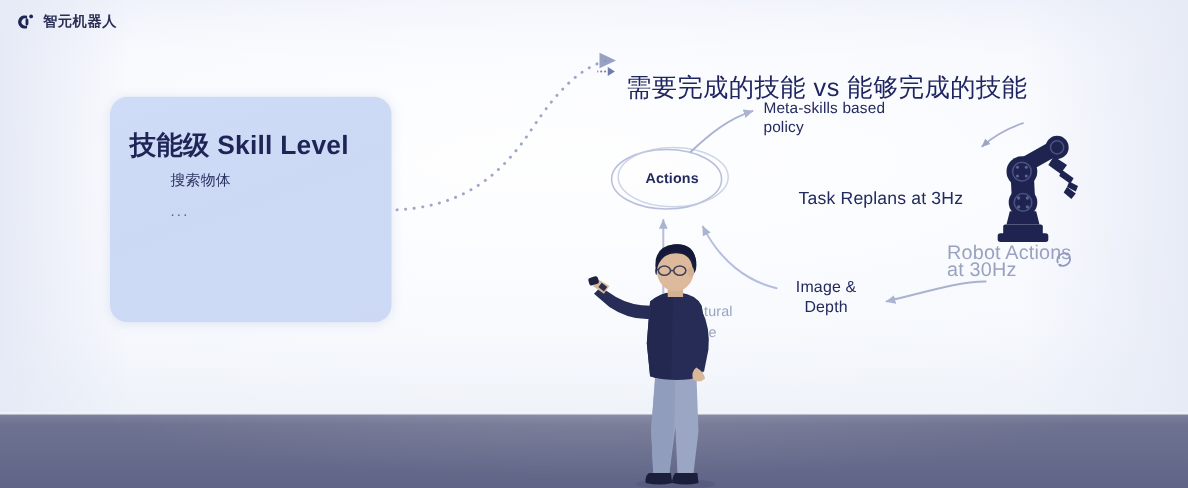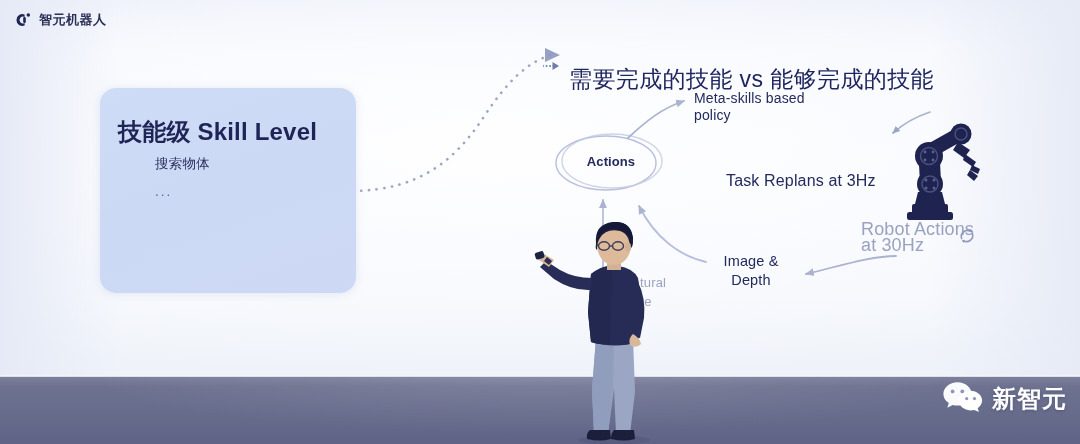--- a/index.html
+++ b/index.html
@@ -313,27 +313,14 @@
         <ellipse cx="70" cy="30" rx="5.5" ry="4.2"></ellipse>
         <ellipse cx="84" cy="30" rx="5.5" ry="4.2"></ellipse>
         <path d="M75.5 30 H78.5"></path>
         <path d="M64.5 29 L62 29.5"></path>
       </g>
 
       <ellipse cx="94" cy="31" rx="3" ry="4.5" fill="#d3b194"></ellipse>
     </svg>
   </span>
 
-  <div id="wechat-watermark">
-    <span>
-      <svg width="42" height="34" viewBox="0 0 42 34">
-        <path d="M15.5 2.2 C7.6 2.2 1.4 7.5 1.4 13.9 C1.4 17.6 3.5 20.9 6.8 23 L5.3 27.7 L10.8 25 C12.3 25.4 13.9 25.6 15.5 25.6 C23.4 25.6 29.6 20.3 29.6 13.9 C29.6 7.5 23.4 2.2 15.5 2.2 Z" fill="#ffffff" opacity=".97"></path>
-        <circle cx="10.6" cy="11.4" r="1.9" fill="#8f95b8"></circle>
-        <circle cx="20.3" cy="11.4" r="1.9" fill="#8f95b8"></circle>
-        <path d="M28.5 10.8 C34.9 10.8 40.1 15.2 40.1 20.6 C40.1 23.7 38.4 26.4 35.7 28.2 L36.9 32.1 L32.3 29.9 C31.1 30.2 29.8 30.4 28.5 30.4 C22.1 30.4 16.9 26 16.9 20.6 C16.9 15.2 22.1 10.8 28.5 10.8 Z" fill="#ffffff"></path>
-        <circle cx="24.7" cy="18.6" r="1.6" fill="#8f95b8"></circle>
-        <circle cx="32.5" cy="18.6" r="1.6" fill="#8f95b8"></circle>
-      </svg>
-    </span>
-    <span id="wechat-watermark-text">新智元</span>
-  </div>
 
 </div>
 
 </body></html>

